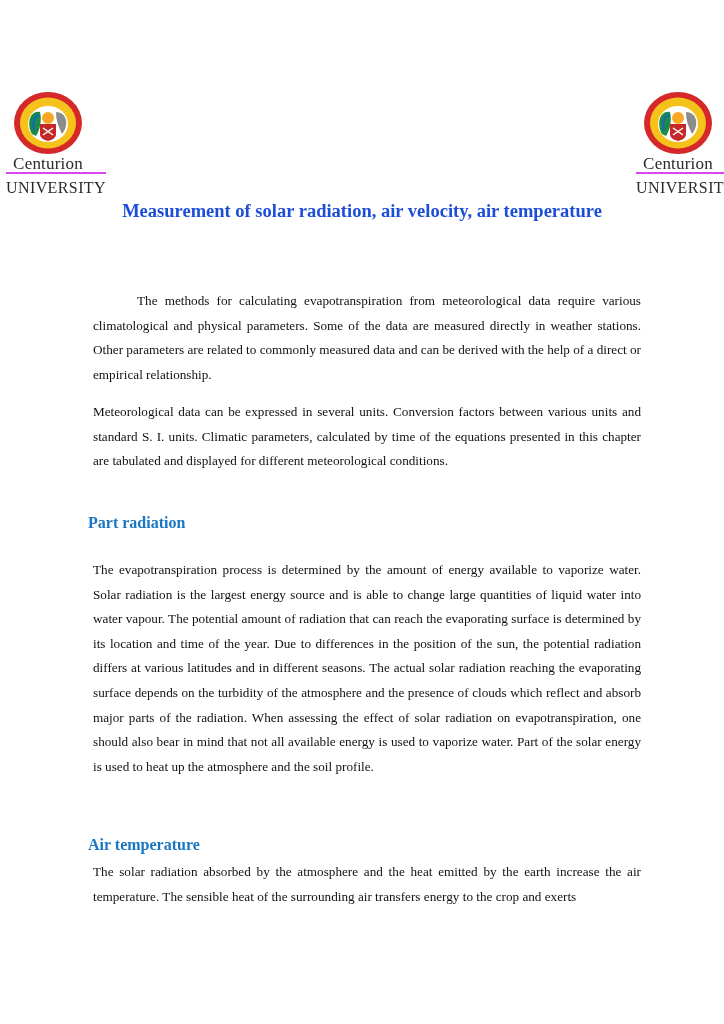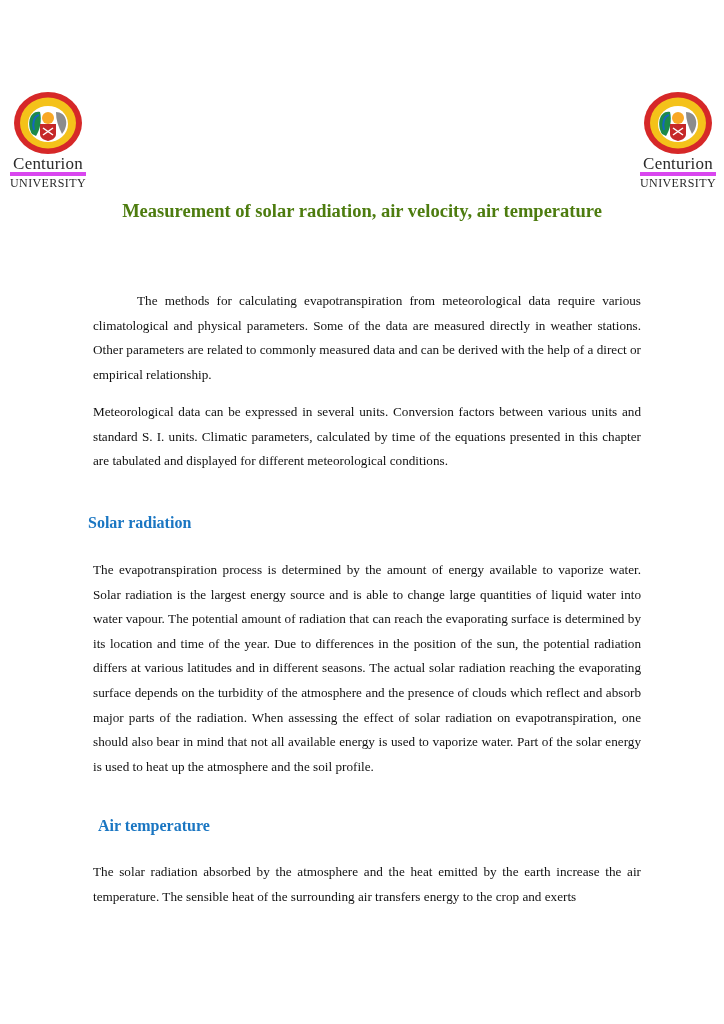--- a/index.html
+++ b/index.html
@@ -2,22 +2,22 @@
 <html><head>
 <meta charset="utf-8">
 <style>
   html, body { margin: 0; padding: 0; background: #ffffff; }
   body { width: 724px; height: 1024px; position: relative; overflow: hidden; font-family: "Liberation Serif", serif; color: #111; }
   .logo { position: absolute; top: 90px; width: 84px; text-align: center; }
   .logo.left { left: 6px; }
   .logo.right { left: 636px; }
   .emblem { width: 72px; height: 66px; margin: 0 auto; display: block; }
   .logo-name { font-family: "Liberation Serif", serif; font-size: 17px; line-height: 16px; color: #2a2a2a; letter-spacing: 0.2px; }
-  .logo-sub { font-family: "Liberation Serif", serif; font-size: 12px; line-height: 13px; color: #2a2a2a; letter-spacing: 0.4px; border-top: 4px solid #d946ef; display: inline-block; padding-top: 1px; }
-  .title { position: absolute; top: 201px; left: 0; width: 724px; text-align: center; font-family: "Liberation Serif", serif; font-weight: bold; font-size: 18.5px; color: #4d7c0f; margin: 0; }
+  .logo-sub { font-family: "Liberation Serif", serif; font-size: 16px; line-height: 13px; color: #2a2a2a; letter-spacing: 0.4px; border-top: 2px solid #d946ef; display: inline-block; padding-top: 7px; }
+  .title { position: absolute; top: 201px; left: 0; width: 724px; text-align: center; font-family: "Liberation Serif", serif; font-weight: bold; font-size: 18.5px; color: #1d4ed8; margin: 0; }
   .para { position: absolute; left: 89px; width: 548px; margin: 4px; font-size: 13.2px; line-height: 24.6px; text-align: justify; text-align-last: left; }
   .indent { text-indent: 44px; }
   .heading { position: absolute; left: 88px; margin: 0; font-family: "Liberation Serif", serif; font-weight: bold; font-size: 16px; color: #1a76c2; }
 </style>
 </head>
 <body>
 
 <div class="logo left">
   <svg class="emblem" viewBox="0 0 72 66">
     <ellipse cx="36" cy="33" rx="34" ry="31" fill="#d62828"></ellipse>
@@ -48,17 +48,17 @@
   </svg>
   <div class="logo-name">Centurion</div>
   <div class="logo-sub" style="text-transform: uppercase;">University</div>
 </div>
 
 <h1 class="title">Measurement of solar radiation, air velocity, air temperature</h1>
 
 <p class="para indent" style="top: 285px;">The methods for calculating evapotranspiration from meteorological data require various climatological and physical parameters. Some of the data are measured directly in weather stations. Other parameters are related to commonly measured data and can be derived with the help of a direct or empirical relationship.</p>
 <p class="para" style="top: 396px;">Meteorological data can be expressed in several units. Conversion factors between various units and standard S. I. units. Climatic parameters, calculated by time of the equations presented in this chapter are tabulated and displayed for different meteorological conditions.</p>
 
-<h2 class="heading" style="top: 514px;">Solar radiation</h2>
+<h2 class="heading" style="top: 514px;">Part radiation</h2>
 <p class="para" style="top: 554px;">The evapotranspiration process is determined by the amount of energy available to vaporize water. Solar radiation is the largest energy source and is able to change large quantities of liquid water into water vapour. The potential amount of radiation that can reach the evaporating surface is determined by its location and time of the year. Due to differences in the position of the sun, the potential radiation differs at various latitudes and in different seasons. The actual solar radiation reaching the evaporating surface depends on the turbidity of the atmosphere and the presence of clouds which reflect and absorb major parts of the radiation. When assessing the effect of solar radiation on evapotranspiration, one should also bear in mind that not all available energy is used to vaporize water. Part of the solar energy is used to heat up the atmosphere and the soil profile.</p>
 
-<h2 class="heading" style="top: 817px; margin-left: 10px;">Air temperature</h2>
+<h2 class="heading" style="top: 836px;">Air temperature</h2>
 <p class="para" style="top: 856px;">The solar radiation absorbed by the atmosphere and the heat emitted by the earth increase the air temperature. The sensible heat of the surrounding air transfers energy to the crop and exerts</p>
 
 </body></html>

